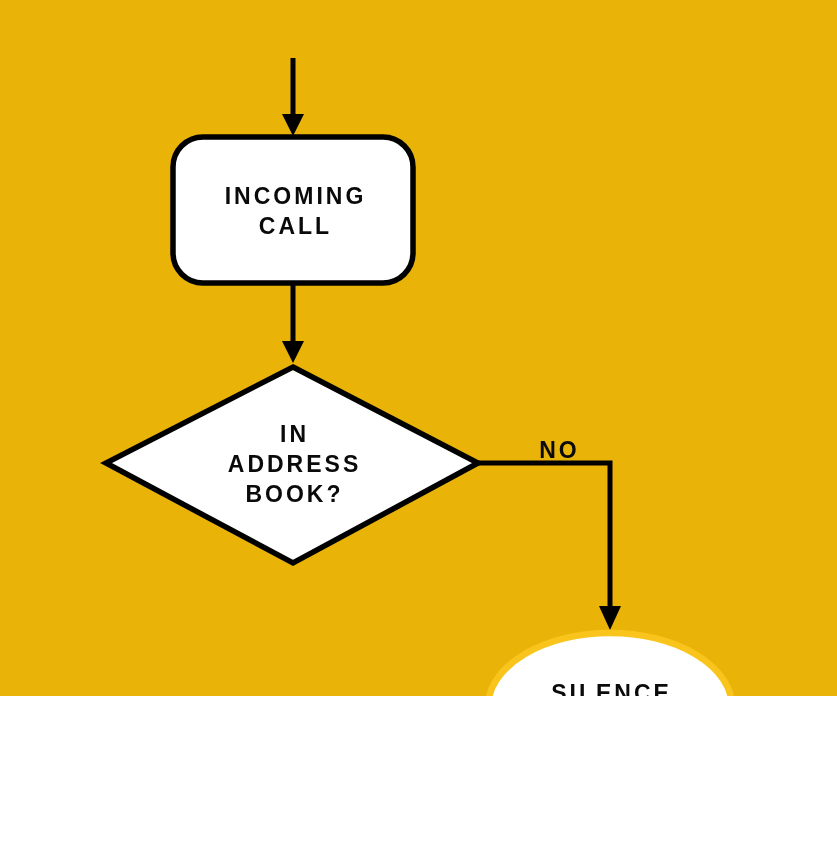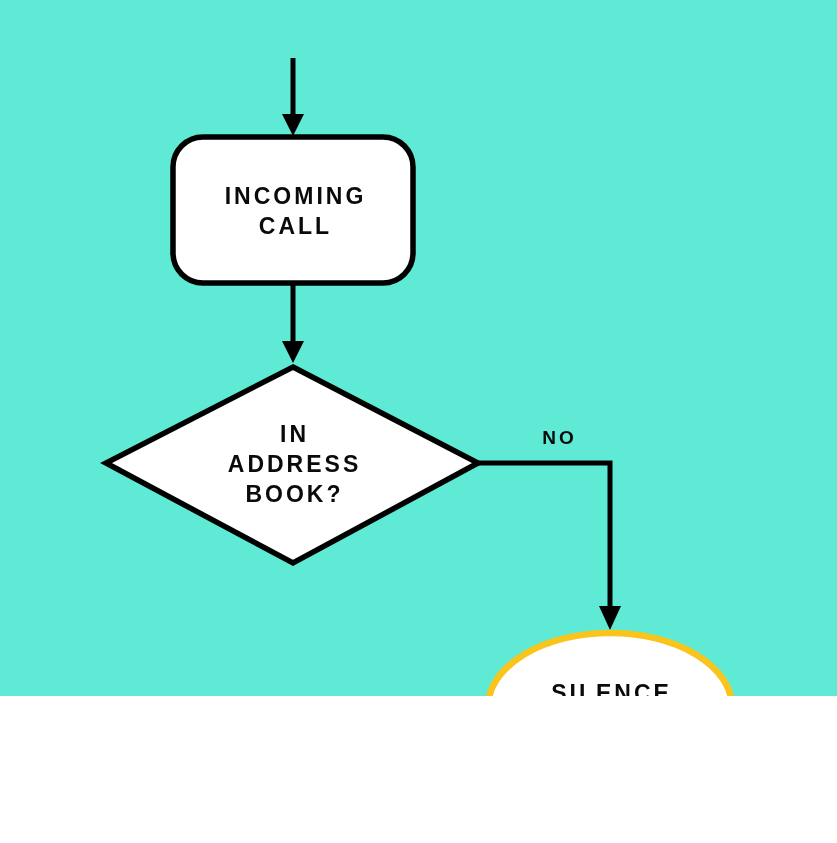--- a/index.html
+++ b/index.html
@@ -4,21 +4,21 @@
 <style>
   html, body {
     margin: 0;
     padding: 0;
     background: #ffffff;
   }
   .canvas {
     position: relative;
     width: 837px;
     height: 696px;
-    background: #5eead4;
+    background: #eab308;
     overflow: hidden;
     font-family: "Liberation Sans", sans-serif;
     text-decoration: underline;
   }
   .diagram-svg {
     position: absolute;
     left: 0;
     top: 0;
   }
   .stroke-line {
@@ -45,24 +45,25 @@
     font-size: 23px;
     line-height: 30px;
     letter-spacing: 3px;
     padding-left: 3px; 
   }
   .edge-label {
     position: absolute;
     transform: translate(-50%, -50%);
     color: #0a0a0a;
     font-weight: 700;
-    font-size: 19px;
+    font-size: 23px;
     letter-spacing: 3px;
     padding-left: 3px;
     white-space: nowrap;
+    margin-top: 12px;
   }
   .label-incoming-call { left: 294px; top: 211px; }
   .label-in-address-book { left: 293px; top: 464px; }
   .label-silence-ring { left: 610px; top: 708px; text-align: center; }
   .label-no { left: 558px; top: 438px; }
 </style>
 </head>
 <body>
 
 <div class="canvas">

